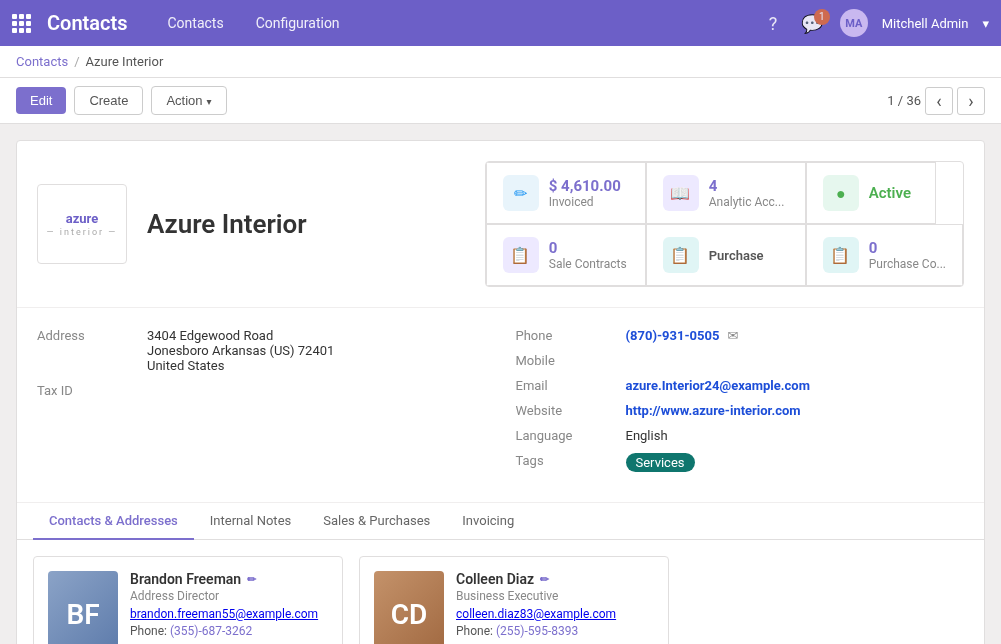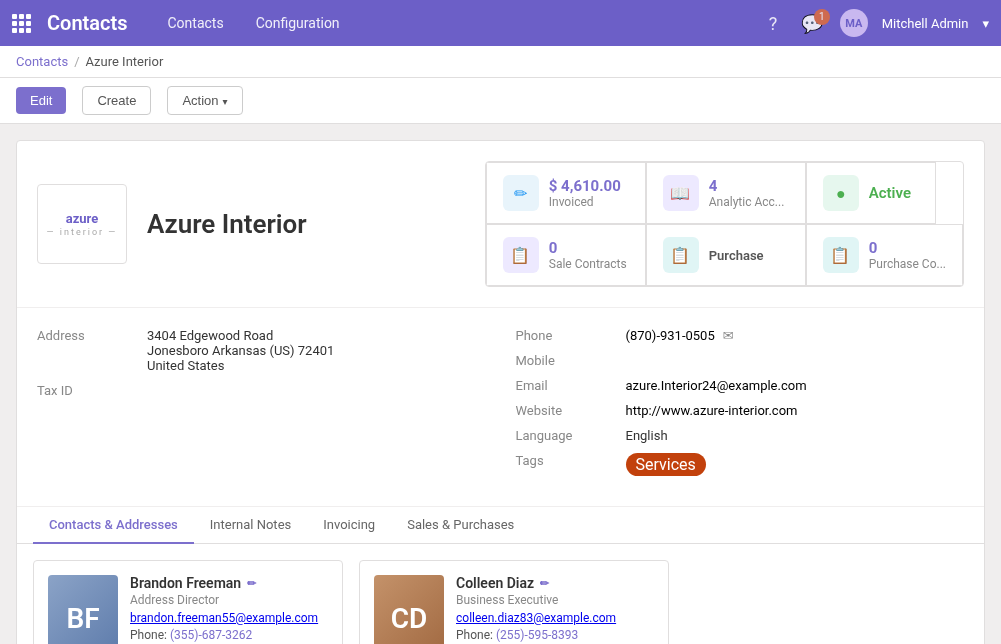--- a/index.html
+++ b/index.html
@@ -41,21 +41,21 @@
     .breadcrumb-link { color: #7c6fcd; text-decoration: none; }
     .breadcrumb-sep { color: #aaa; }
     .breadcrumb-current { color: #555; }
 
     
     .action-bar {
       background: white;
       padding: 8px 16px;
       display: flex;
       align-items: center;
-      gap: 16px;
+      gap: 8px;
       border-bottom: 1px solid #e0dede;
     }
     .btn-edit {
       background: #7c6fcd;
       color: white;
       border: none;
       padding: 6px 14px;
       border-radius: 4px;
       cursor: pointer;
       font-size: 13px;
@@ -176,29 +176,29 @@
     .details-left { flex: 1; }
     .details-right { flex: 1; }
     .detail-row {
       display: flex;
       gap: 20px;
       margin-bottom: 10px;
       align-items: flex-start;
     }
     .detail-label { width: 90px; color: #888; font-size: 13px; flex-shrink: 0; }
     .detail-value { color: #333; font-size: 13px; }
-    .detail-value a { color: #000000; text-decoration: none; }
+    .detail-value a { color: #1d4ed8; text-decoration: none; font-weight: bold; }
 
     .tag-chip {
       display: inline-block;
-      background: #c2410c;
+      background: #0f766e;
       color: white;
       padding: 2px 10px;
       border-radius: 12px;
-      font-size: 16px;
+      font-size: 13px;
     }
 
     
     .tabs-bar {
       display: flex;
       border-bottom: 1px solid #e0dede;
       background: white;
       padding: 0 16px;
     }
     .tab-item {
@@ -320,20 +320,29 @@
 </div>
 
 <div class="action-bar">
   <button class="btn-edit">Edit</button>
   <button class="btn-create">Create</button>
   <button class="btn-action">
     <span>Action</span>
     <span class="chevron"></span>
   </button>
   <div class="action-spacer"></div>
+  <div class="pagination">
+    <span>1 / 36</span>
+    <div class="page-btn">
+      <span class="chevron-left"></span>
+    </div>
+    <div class="page-btn">
+      <span class="chevron-right"></span>
+    </div>
+  </div>
 </div>
 
 <div class="main-content">
 
   <div class="company-header">
     <div class="company-logo">
       <div>
         <div class="azure-logo-text">azure</div>
         <div class="azure-logo-sub">— interior —</div>
       </div>
@@ -442,22 +451,22 @@
         <div class="detail-value">
           <span class="tag-chip">Services</span>
         </div>
       </div>
     </div>
   </div>
 
   <div class="tabs-bar">
     <div class="tab-item active">Contacts &amp; Addresses</div>
     <div class="tab-item">Internal Notes</div>
+    <div class="tab-item">Sales &amp; Purchases</div>
     <div class="tab-item">Invoicing</div>
-    <div class="tab-item">Sales &amp; Purchases</div>
   </div>
 
   <div class="contacts-grid">
 
     <div class="contact-card">
       <div class="contact-photo person-1">
         <div class="person-face">BF</div>
       </div>
       <div class="contact-info">
         <div class="contact-name">

